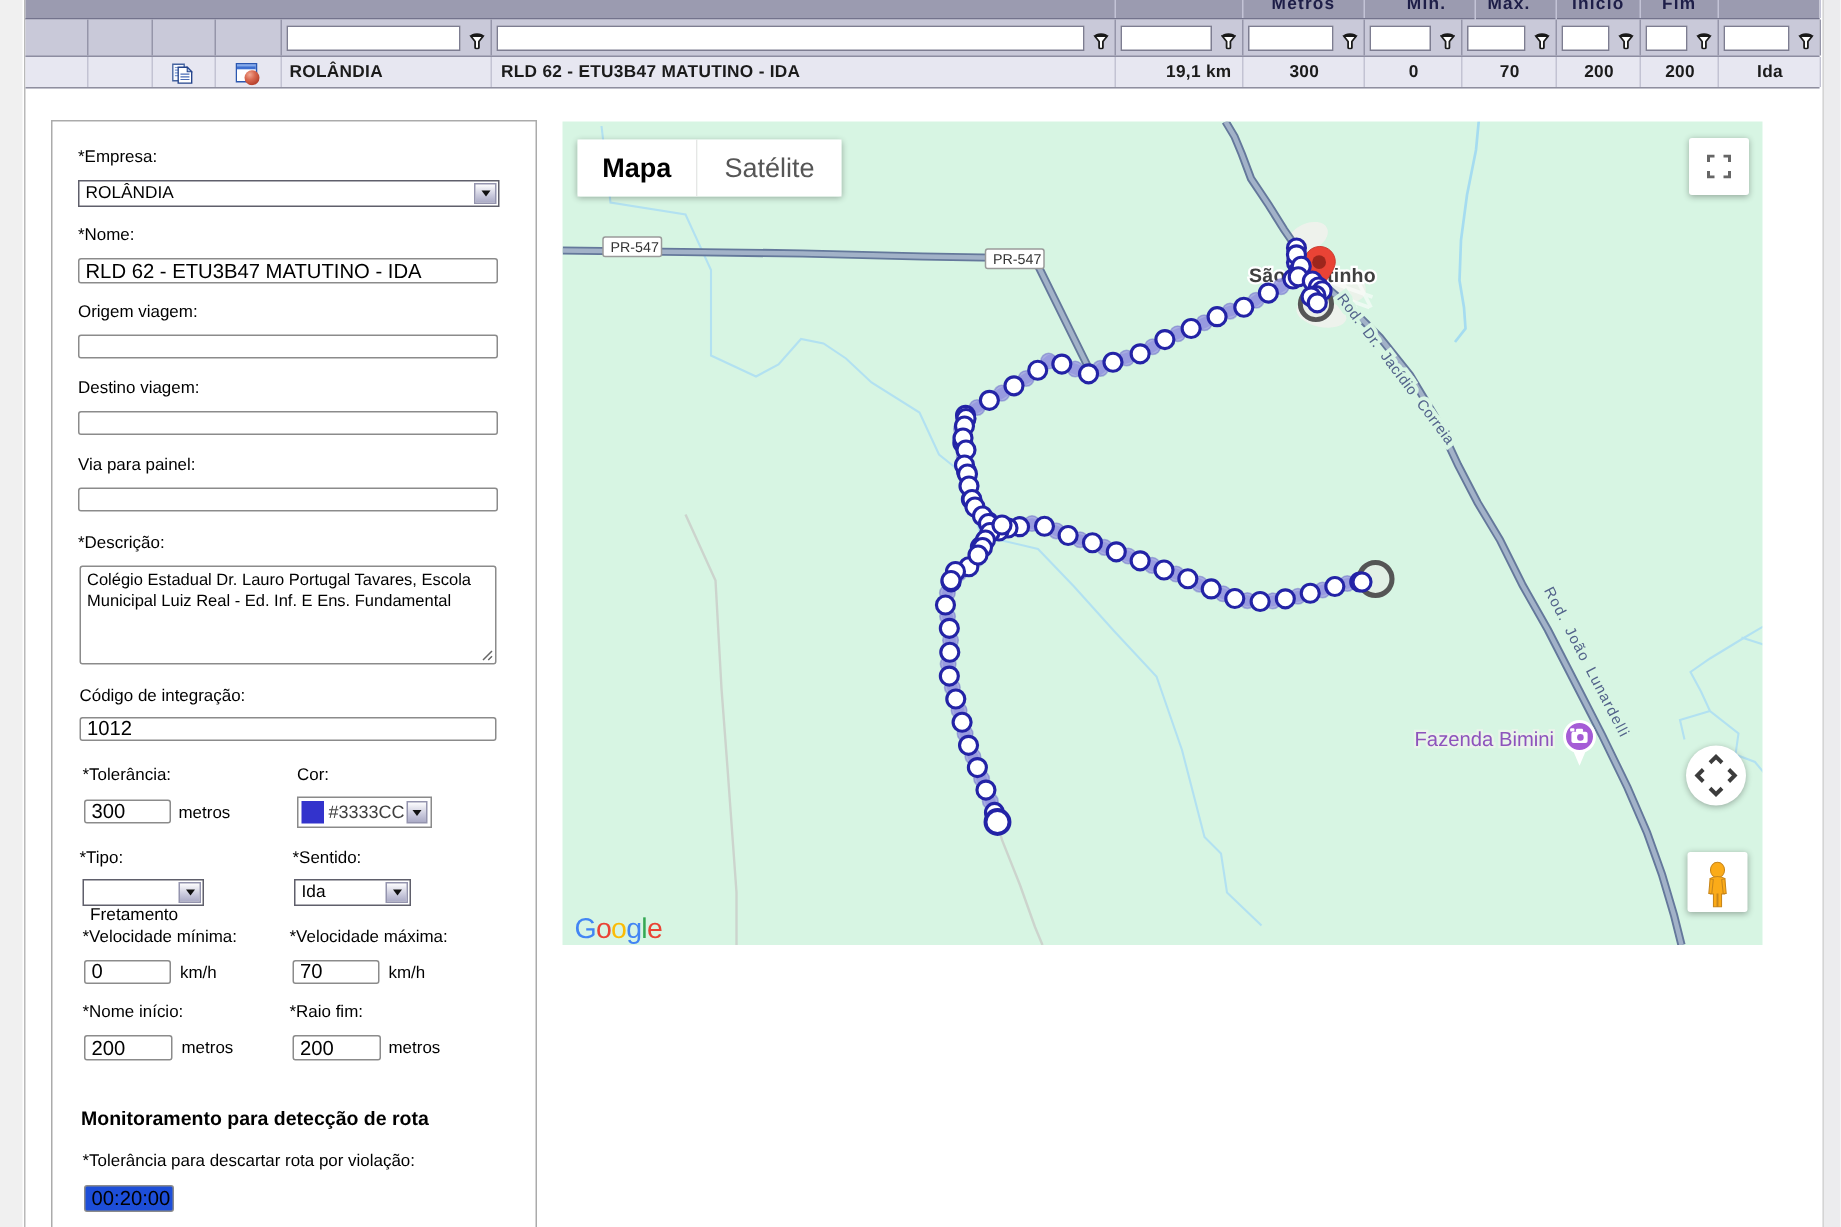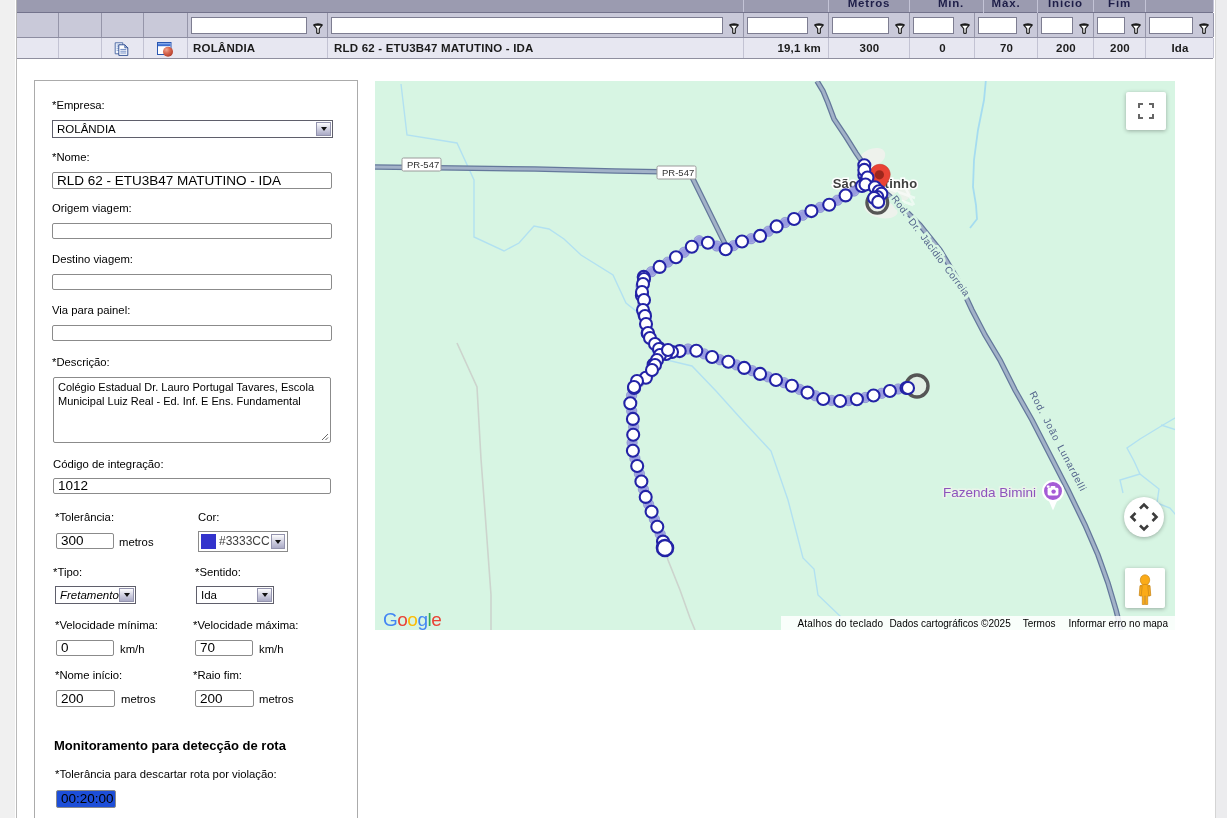--- a/index.html
+++ b/index.html
@@ -186,21 +186,21 @@
 <div style="position:absolute;left:198px;top:531px;width:88px;height:19px;background:#fff;border:1px solid #8a8a8a;">
     <div style="position:absolute;left:2px;top:1.5px;width:15px;height:15px;background:#3333CC;"></div>
     <div style="position:absolute;left:20px;top:2px;font:12px 'Liberation Sans',sans-serif;color:#404040;">#3333CC</div>
     <div style="position:absolute;right:2px;top:1.5px;width:14px;height:15px;background:linear-gradient(#fdfdfe,#c9c9dc 60%,#ababc6);border:1px solid #9494ae;box-sizing:border-box;">
       <div style="position:absolute;left:3px;top:5px;width:0;height:0;border-left:3.5px solid transparent;border-right:3.5px solid transparent;border-top:4.5px solid #111;"></div>
     </div>
   </div>
 <div style="position:absolute;left:53px;top:566px;font:11.3px 'Liberation Sans',sans-serif;color:#000;white-space:nowrap;">*Tipo:</div>
 <div style="position:absolute;left:195px;top:566px;font:11.3px 'Liberation Sans',sans-serif;color:#000;white-space:nowrap;">*Sentido:</div>
 <div style="position:absolute;left:55px;top:586px;width:79px;height:16px;background:#fff;border:1px solid #5f5f6b;font:11.5px 'Liberation Sans',sans-serif;color:#000;">
-    <div style="position:absolute;left:4px;top:1px;line-height:14px;white-space:nowrap;font-style:italic;">Fretamento</div>
+    <div style="position:absolute;left:4px;top:16px;line-height:14px;white-space:nowrap;">Fretamento</div>
     <div style="position:absolute;right:1px;top:1px;bottom:1px;width:15px;background:linear-gradient(#fdfdfe,#c9c9dc 60%,#ababc6);border:1px solid #9494ae;display:flex;align-items:center;justify-content:center;box-sizing:border-box;">
       <div style="width:0;height:0;border-left:3.5px solid transparent;border-right:3.5px solid transparent;border-top:4.5px solid #111;"></div>
     </div>
   </div>
 <div style="position:absolute;left:196px;top:586px;width:76px;height:16px;background:#fff;border:1px solid #5f5f6b;font:11.5px 'Liberation Sans',sans-serif;color:#000;">
     <div style="position:absolute;left:4px;top:1px;line-height:14px;white-space:nowrap;">Ida</div>
     <div style="position:absolute;right:1px;top:1px;bottom:1px;width:15px;background:linear-gradient(#fdfdfe,#c9c9dc 60%,#ababc6);border:1px solid #9494ae;display:flex;align-items:center;justify-content:center;box-sizing:border-box;">
       <div style="width:0;height:0;border-left:3.5px solid transparent;border-right:3.5px solid transparent;border-top:4.5px solid #111;"></div>
     </div>
   </div>
@@ -400,20 +400,24 @@
       <circle cx="492.5" cy="96.5" r="6.0" fill="#ffffff" stroke="#2323a6" stroke-width="2.1"></circle>
       <circle cx="490.5" cy="103.5" r="6.0" fill="#ffffff" stroke="#2323a6" stroke-width="2.1"></circle>
       <circle cx="502.3" cy="121.7" r="10.4" fill="#e7ece5" fill-opacity="0.55" stroke="#555555" stroke-width="3.3"></circle>
       <circle cx="499.9" cy="106.3" r="6.0" fill="#ffffff" stroke="#2323a6" stroke-width="2.1"></circle>
       <circle cx="504.0" cy="110.3" r="6.0" fill="#ffffff" stroke="#2323a6" stroke-width="2.1"></circle>
       <circle cx="506.4" cy="112.8" r="6.0" fill="#ffffff" stroke="#2323a6" stroke-width="2.1"></circle>
       <circle cx="502.3" cy="116.0" r="6.0" fill="#ffffff" stroke="#2323a6" stroke-width="2.1"></circle>
       <circle cx="499.1" cy="116.9" r="6.0" fill="#ffffff" stroke="#2323a6" stroke-width="2.1"></circle>
       <circle cx="503.2" cy="120.9" r="6.0" fill="#ffffff" stroke="#2323a6" stroke-width="2.1"></circle>
     </svg>
+<div style="position:absolute;left:10px;top:12px;height:38px;box-shadow:0 1px 4px rgba(0,0,0,0.3);border-radius:2px;display:flex;font-family:'Liberation Sans',sans-serif;">
+<div style="width:79px;background:#fff;display:flex;align-items:center;justify-content:center;font-size:18px;font-weight:bold;color:#000;border-right:1px solid #e6e6e6;">Mapa</div>
+<div style="width:96px;background:#fff;display:flex;align-items:center;justify-content:center;font-size:18px;color:#565656;">Satélite</div>
+    </div>
 <div style="position:absolute;right:9px;top:11px;width:40px;height:38px;background:#fff;border-radius:2px;box-shadow:0 1px 4px rgba(0,0,0,0.3);display:flex;align-items:center;justify-content:center;">
 <svg width="16" height="16" viewBox="0 0 16 16" fill="none" stroke="#666" stroke-width="2">
         <path d="M1,5 V1 H5 M11,1 H15 V5 M15,11 V15 H11 M5,15 H1 V11"></path>
       </svg>
     </div>
 <div style="position:absolute;right:11px;top:416px;width:40px;height:40px;background:#fff;border-radius:50%;box-shadow:0 1px 4px rgba(0,0,0,0.3);">
 <svg width="40" height="40" viewBox="0 0 40 40" fill="none" stroke="#3c3c3c" stroke-width="2.6" stroke-linecap="butt">
         <path d="M16,11.5 L20,7.5 L24,11.5"></path>
         <path d="M16,28.5 L20,32.5 L24,28.5"></path>
         <path d="M11.5,16 L7.5,20 L11.5,24"></path>
@@ -422,19 +426,13 @@
 <div style="position:absolute;left:750px;top:487px;width:40px;height:40px;background:#fff;border-radius:2px;box-shadow:0 1px 4px rgba(0,0,0,0.3);">
 <svg width="40" height="40" viewBox="0 0 40 40">
         <g fill="#fbab18" stroke="#c8861a" stroke-width="0.7">
           <ellipse cx="20" cy="12" rx="4.7" ry="5.2"></ellipse>
           <path d="M15.2,17.6 q4.8,-2.6 9.6,0 l0,10.4 h-2.1 v8.5 h-2.4 v-8.5 h-0.6 v8.5 h-2.4 v-8.5 h-2.1 z"></path>
           <path d="M15.1,17.8 l-0.9,9.8 h2 l1,-9.2 z"></path>
           <path d="M24.9,17.8 l0.9,9.8 h-2 l-1,-9.2 z"></path>
         </g>
       </svg></div>
 <div style="position:absolute;left:8px;top:528px;font-family:'Liberation Sans',sans-serif;font-size:19px;letter-spacing:-0.5px;"><span style="color:#4285F4">G</span><span style="color:#EA4335">o</span><span style="color:#FBBC05">o</span><span style="color:#4285F4">g</span><span style="color:#34A853">l</span><span style="color:#EA4335">e</span></div>
-<div style="position:absolute;right:0;bottom:0;height:14px;background:rgba(255,255,255,0.85);display:flex;align-items:center;font-family:'Liberation Sans',sans-serif;font-size:10px;color:#000;">
-<span style="padding:0 4px 0 16px;letter-spacing:0.2px;">Atalhos do teclado</span>
-<span style="padding:0 0 0 2px;">Dados cartográficos ©2025</span>
-<span style="padding:0 0 0 12px;">Termos</span>
-<span style="padding:0 7px 0 13px;">Informar erro no mapa</span>
-    </div>
 </div>
 
 </body></html>

